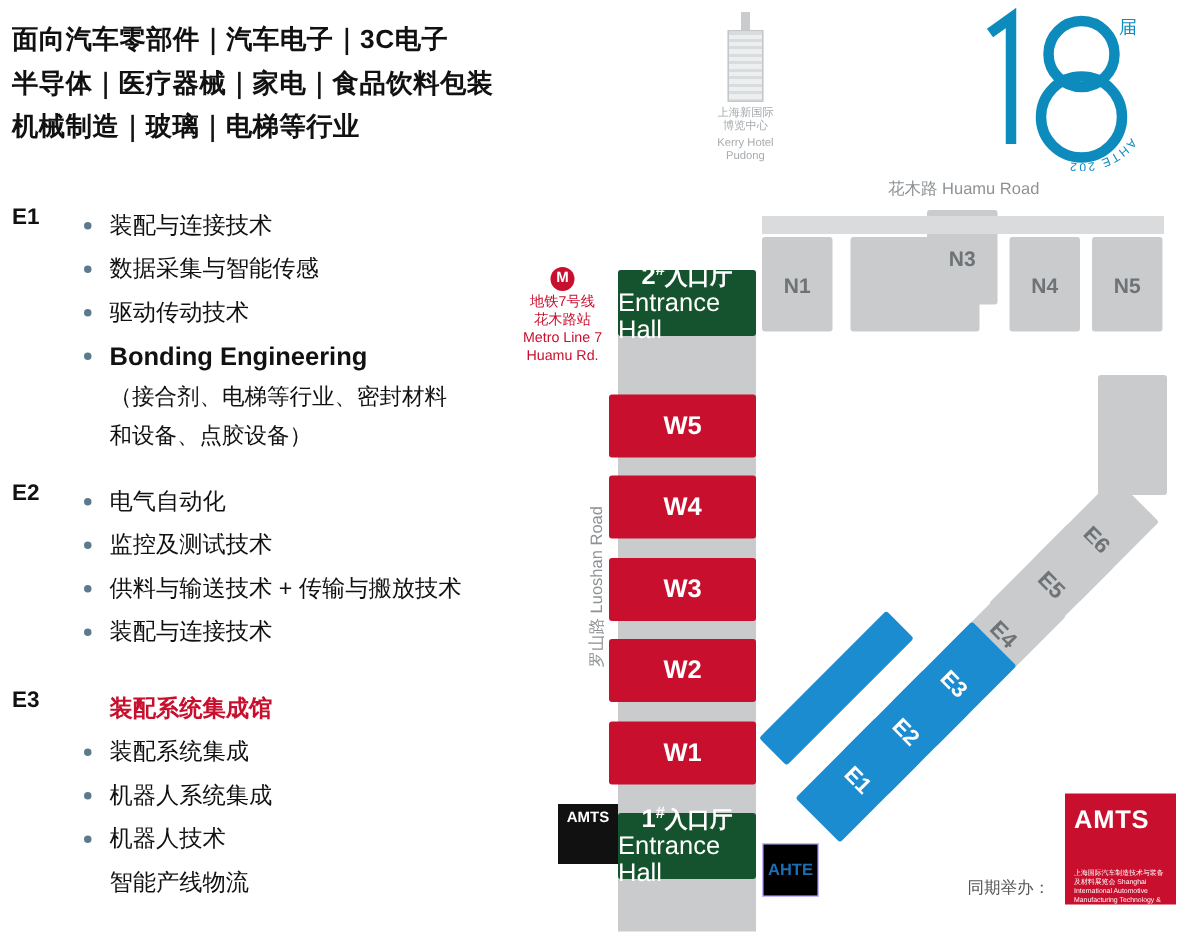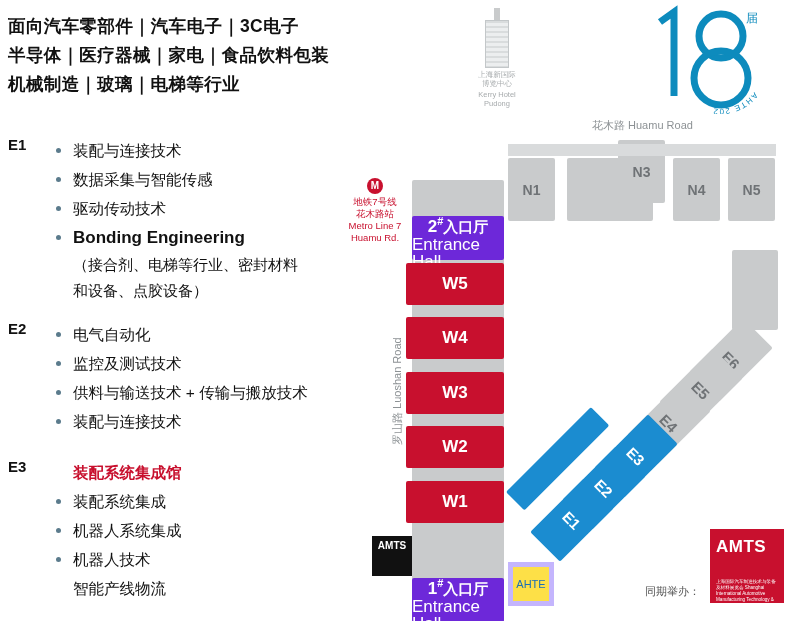--- a/index.html
+++ b/index.html
@@ -50,23 +50,23 @@
   .hall{
     position:absolute;display:flex;align-items:center;justify-content:center;
     font-weight:bold;color:#fff;
   }
   .hall.w{background:#c8102e;width:98px;height:42px;border-radius:2px;font-size:17px;}
   .hall.n{background:#c9cbcc;color:#6f7376;width:47px;height:63px;font-size:14px;border-radius:2px;}
   .hall.e{background:#1b8cd0;color:#fff;font-size:15px;border-radius:2px;}
   .hall.egray{background:#c9cbcc;color:#6f7376;font-size:15px;border-radius:2px;}
 
   .entrance{
-    position:absolute;background:#6d28d9;color:#fff;border-radius:2px;
-    display:flex;flex-direction:column;align-items:center;
-    width:92px;height:44px;line-height:1.05;margin-top:36px;
+    position:absolute;background:#14532d;color:#fff;border-radius:2px;
+    display:flex;flex-direction:column;align-items:center;justify-content:center;
+    width:92px;height:44px;line-height:1.05;
   }
   .entrance .num{font-size:17px;font-weight:bold;}
   .entrance .num sup{font-size:11px;}
   .entrance .cn{font-size:15px;font-weight:bold;}
   .entrance .en{font-size:17px;}
 
   .road-label{position:absolute;color:#8d9295;font-size:11px;}
   .road-v{
     transform:rotate(-90deg);transform-origin:left top;white-space:nowrap;
   }
@@ -85,22 +85,22 @@
   }
   .tower .cap{width:6px;height:12px;margin:0 auto;background:#c9cbcc;}
   .tower .cn{font-size:7.5px;line-height:9px;margin-top:2px;color:#a7abad;}
 
   .amts-small{
     position:absolute;width:40px;height:40px;background:#111;color:#fff;
     font-size:10px;font-weight:bold;display:flex;align-items:flex-start;justify-content:center;
     padding-top:4px;box-sizing:border-box;
   }
   .ahte-small{
-    position:absolute;width:36px;height:34px;background:#fde047;border:5px solid #c4b5fd;
-    color:#1b6fb5;font-size:11px;font-weight:normal;display:flex;align-items:center;justify-content:center;
+    position:absolute;width:36px;height:34px;background:#000000;border:1px solid #c4b5fd;
+    color:#1b6fb5;font-size:11px;font-weight:bold;display:flex;align-items:center;justify-content:center;
   }
   .amts-big{
     position:absolute;right:8px;bottom:18px;width:74px;height:74px;background:#c8102e;color:#fff;
     padding:8px 6px;box-sizing:border-box;
   }
   .amts-big .t{font-size:17px;font-weight:bold;letter-spacing:.5px;}
   .amts-big .s{font-size:4.6px;line-height:6px;margin-top:22px;}
   .coorg{position:absolute;right:92px;bottom:22px;font-size:11px;color:#555;}
 </style>
 </head>

